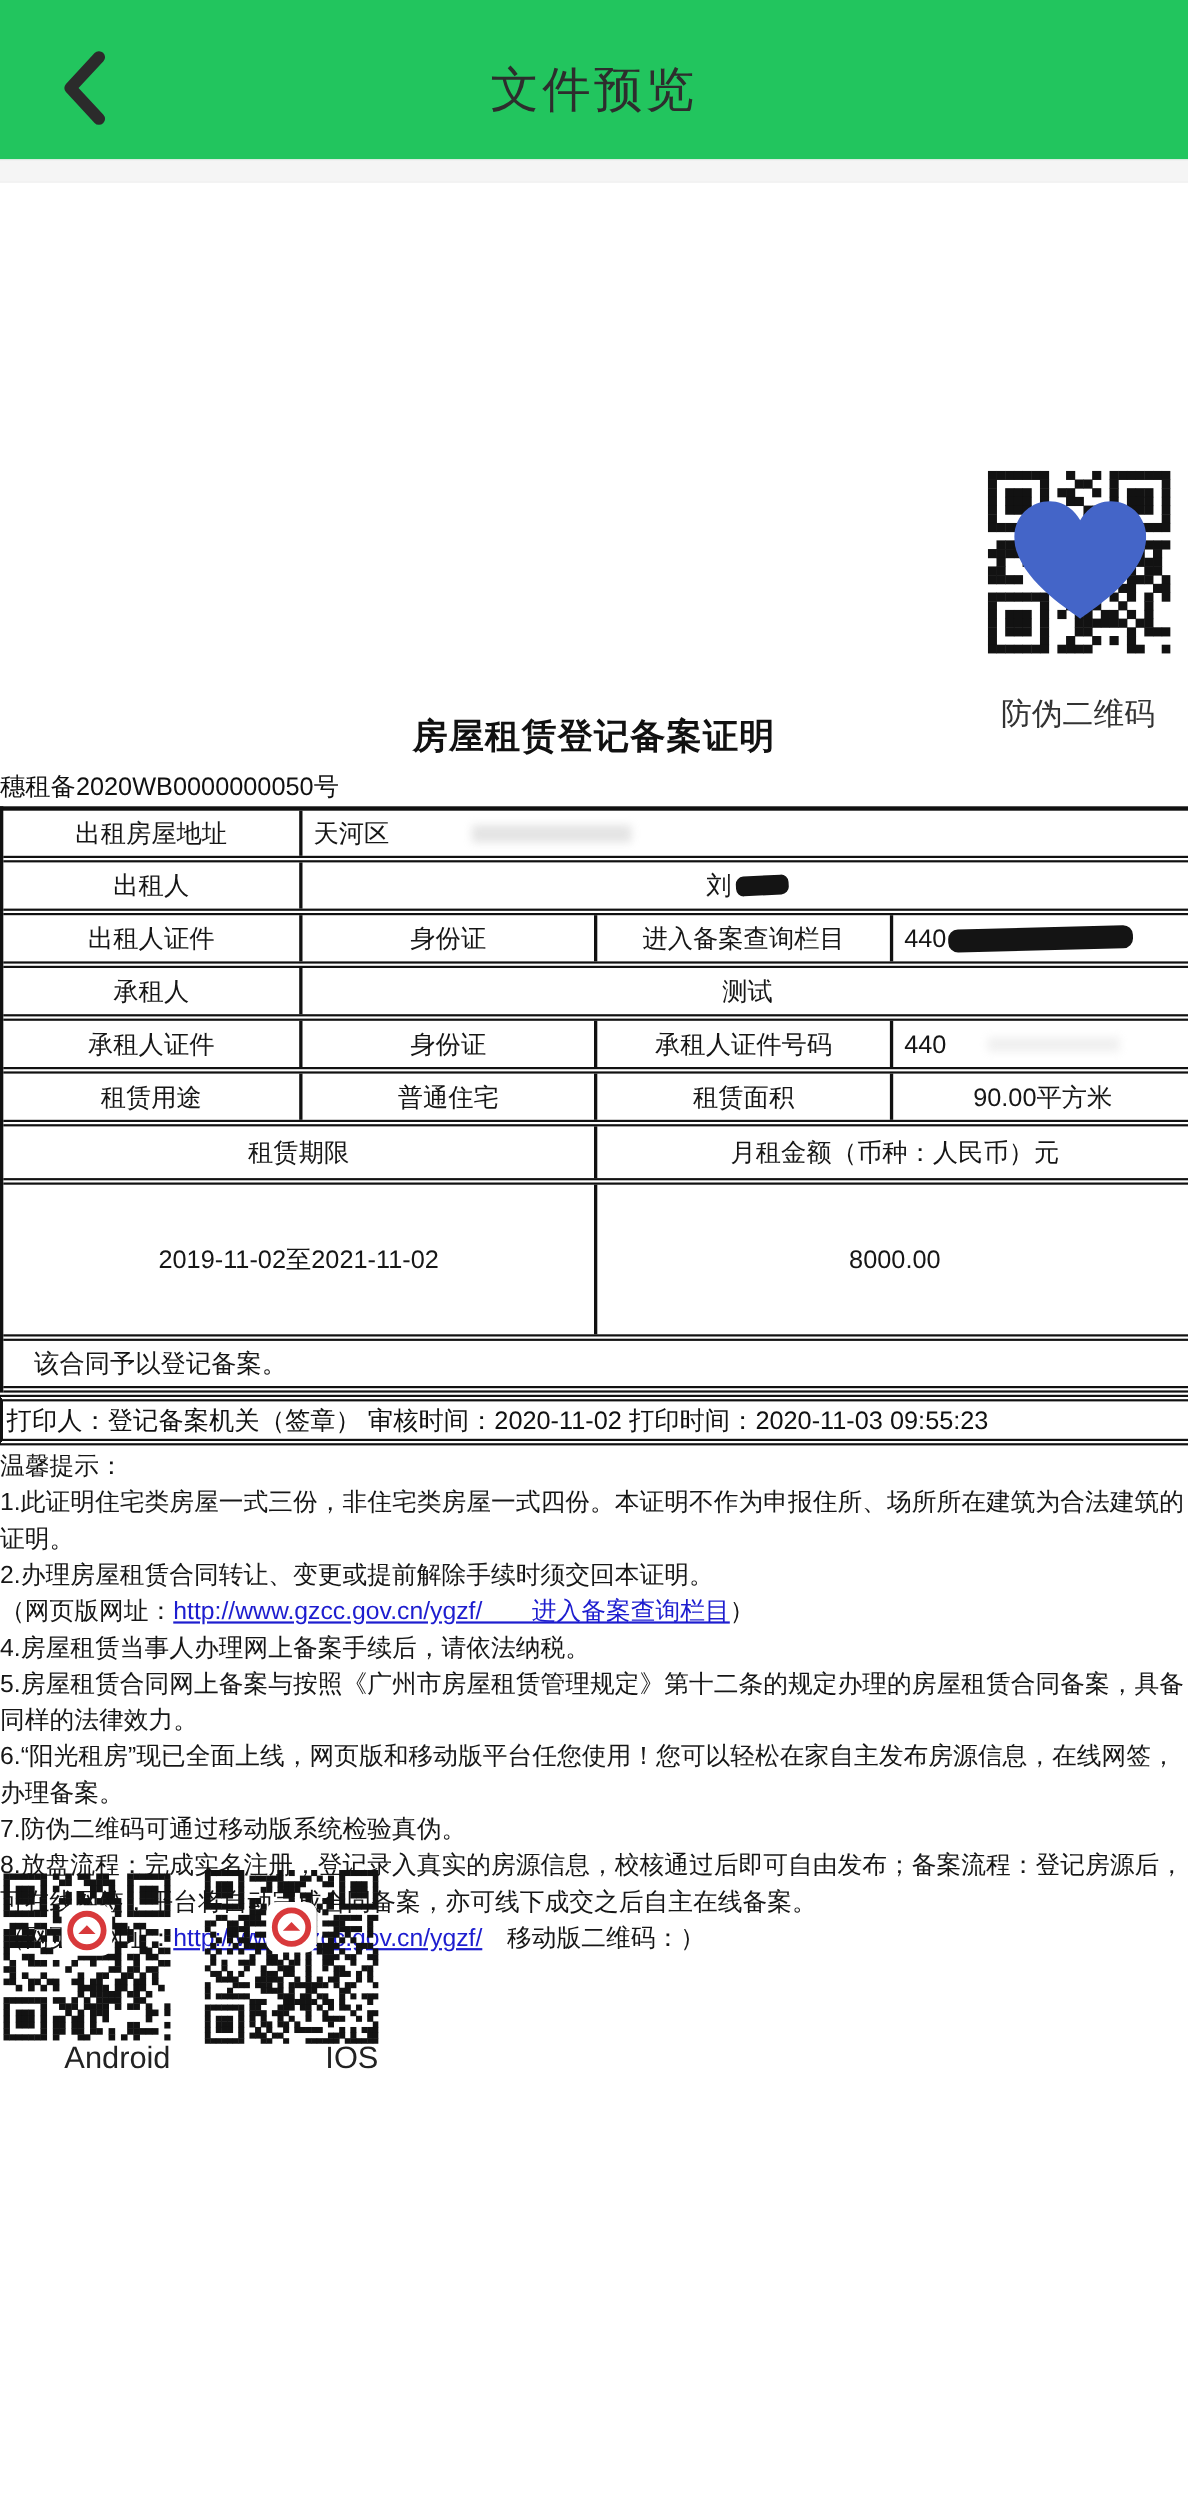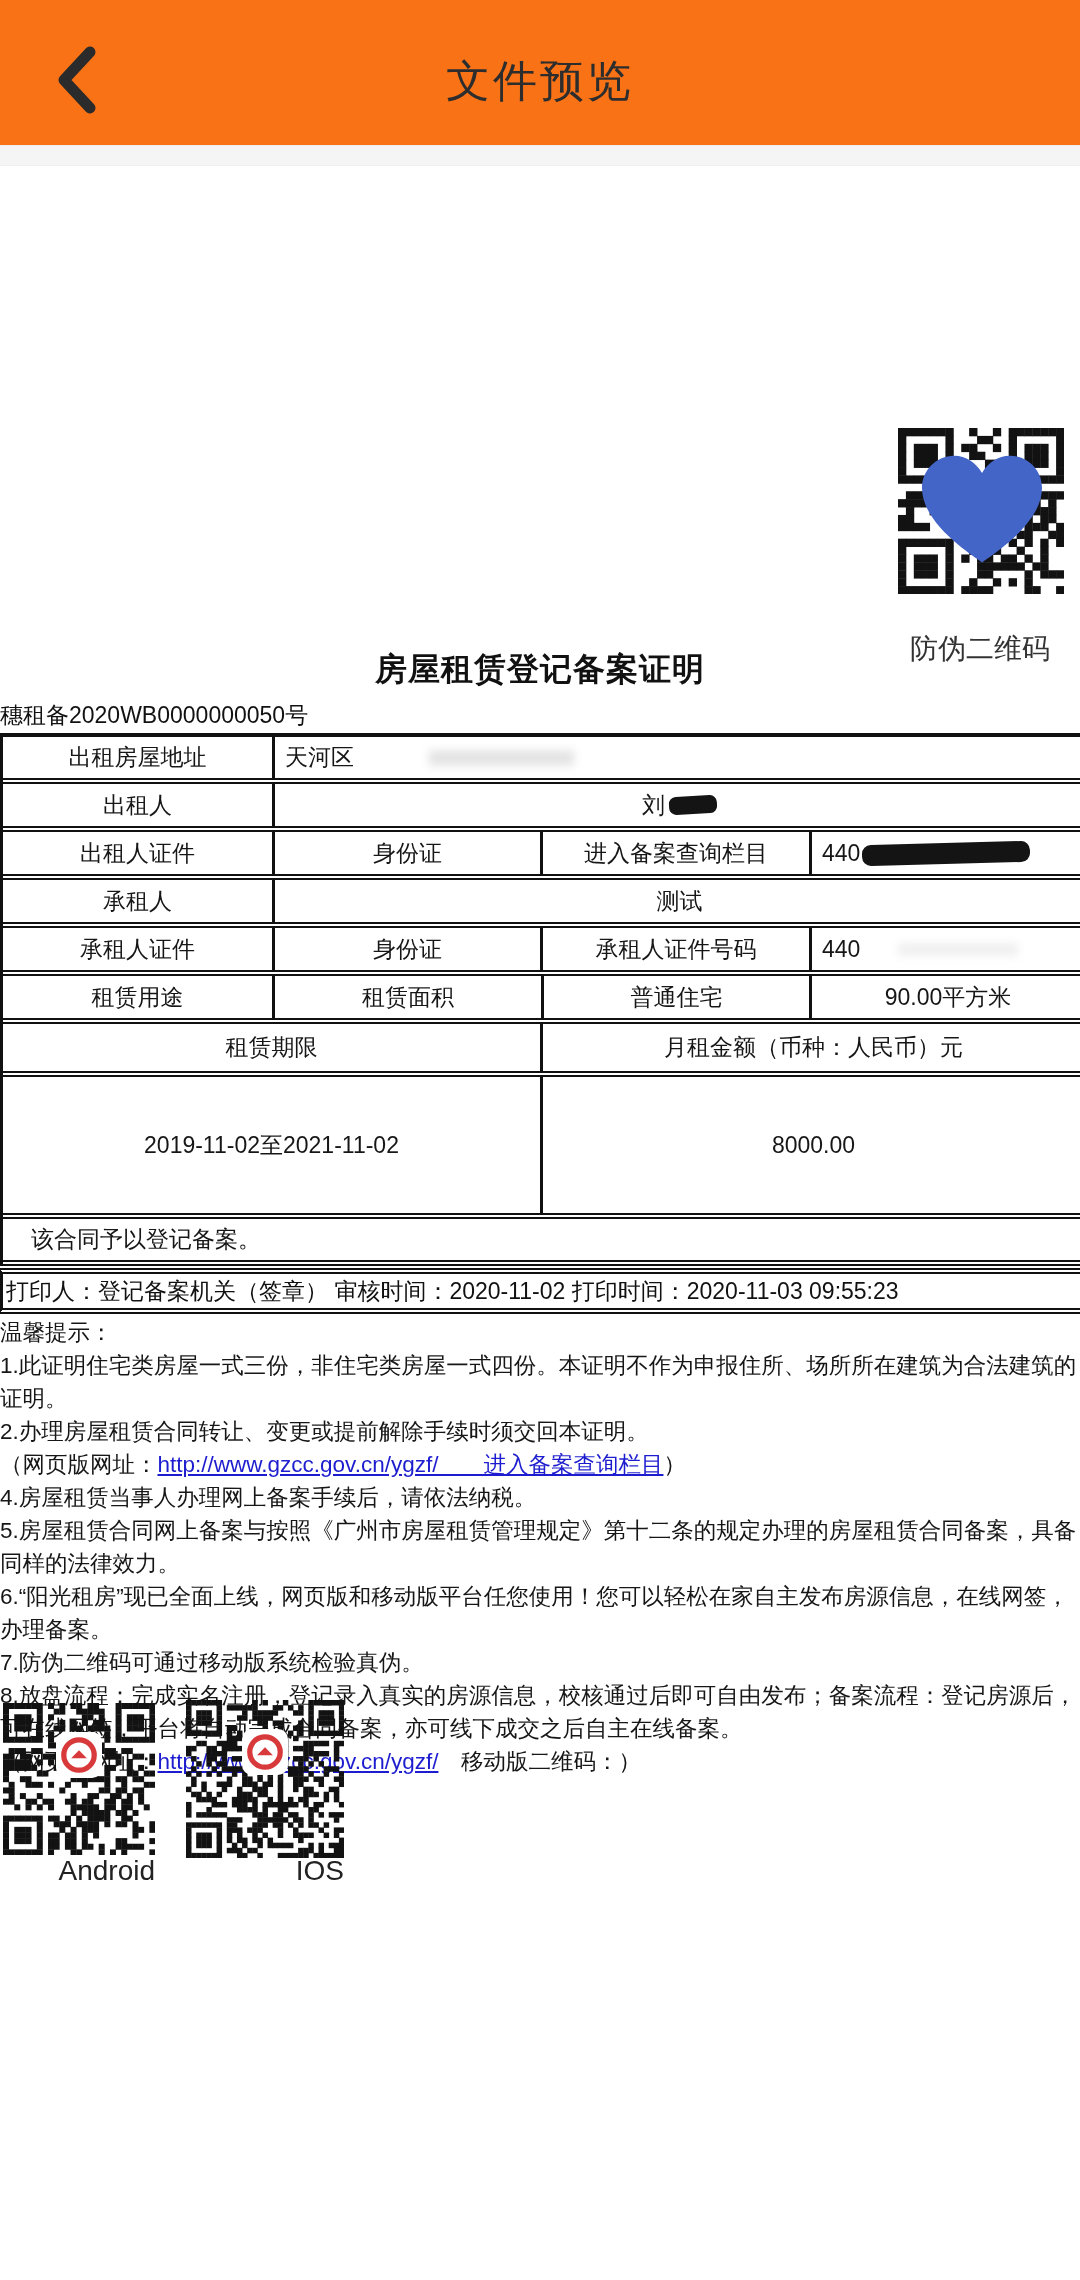--- a/index.html
+++ b/index.html
@@ -2,21 +2,21 @@
 <html><head>
 <meta charset="utf-8">
 <style>
   html,body{margin:0;padding:0;}
   body{
     width:1080px;height:2280px;position:relative;background:#ffffff;
     font-family:"Liberation Sans","DejaVu Sans",sans-serif;
     color:#161616;overflow:hidden;
   }
   
-  .app-header{position:absolute;top:0;left:0;width:1080px;height:145px;background:#f97316;}
+  .app-header{position:absolute;top:0;left:0;width:1080px;height:145px;background:#22c55e;}
   .back-btn{position:absolute;left:52px;top:44px;width:48px;height:72px;cursor:pointer;}
   .app-title{position:absolute;left:0;top:52px;width:1080px;text-align:center;
     font-size:44px;font-weight:400;color:#2d2d2d;letter-spacing:3px;}
   .header-band{position:absolute;top:145px;left:0;width:1080px;height:21px;background:#f5f5f5;
     border-top:1px solid #ededed;border-bottom:1px solid #efefef;box-sizing:border-box;}
 
   
   .qr-anti{position:absolute;left:898px;top:428px;width:166px;height:166px;}
   .qr-box{position:relative;}
   .heart-overlay{position:absolute;left:24px;top:26px;width:120px;height:112px;}
@@ -355,22 +355,22 @@
     <div class="tc w1">承租人证件</div>
     <div class="tc w2">身份证</div>
     <div class="tc w3">承租人证件号码</div>
     <div class="tc rest left">
       <span>440</span>
       <span class="smudge idfaint"></span>
     </div>
   </div>
   <div class="trow h48">
     <div class="tc w1">租赁用途</div>
+    <div class="tc w2">普通住宅</div>
     <div class="tc w3">租赁面积</div>
-    <div class="tc w2">普通住宅</div>
     <div class="tc rest">90.00平方米</div>
   </div>
   <div class="trow h53">
     <div class="tc half">租赁期限</div>
     <div class="tc rest">月租金额（币种：人民币）元</div>
   </div>
   <div class="trow h142">
     <div class="tc half">2019-11-02至2021-11-02</div>
     <div class="tc rest">8000.00</div>
   </div>

